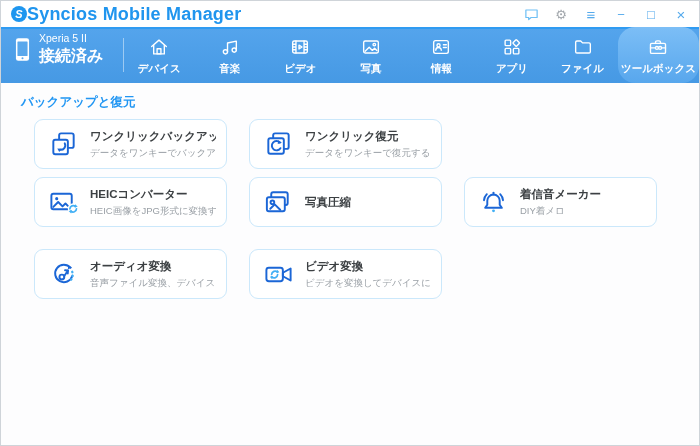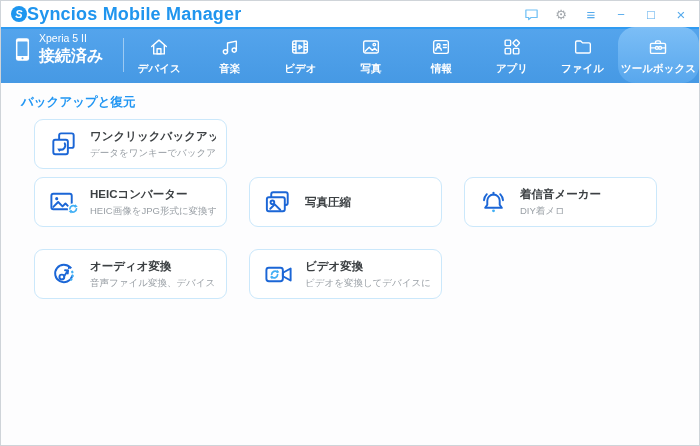--- a/index.html
+++ b/index.html
@@ -212,20 +212,34 @@
             <path d="M17.3 14.8 a4.6 4.6 0 0 1 -5 6.6"></path>
             <polygon class="fill-b" points="9.6,20.2 14.1,20.4 11.6,23.8"></polygon>
           </svg>
         </span>
         <div class="card-text">
           <div class="card-title">ワンクリックバックアップ</div>
           <div class="card-sub">データをワンキーでバックアップ</div>
         </div>
       </div>
 
+      <div class="card">
+        <span class="card-ic">
+          <svg viewBox="0 0 32 32">
+            <rect x="10.5" y="4.5" width="16" height="16" rx="2"></rect>
+            <rect x="5.5" y="9.5" width="16" height="16" rx="2" fill="#fff"></rect>
+            <path d="M18 19.8 a4.8 4.8 0 1 1 -0.6 -5.9"></path>
+            <polygon class="fill-b" points="15.8,11.6 19.5,14.2 15.2,15.6"></polygon>
+          </svg>
+        </span>
+        <div class="card-text">
+          <div class="card-title">ワンクリック復元</div>
+          <div class="card-sub">データをワンキーで復元する</div>
+        </div>
+      </div>
 
     </div>
 
     <div class="cards-grid">
 
       <div class="card">
         <span class="card-ic">
           <svg viewBox="0 0 32 32">
             <rect x="3.5" y="7" width="21" height="16" rx="2"></rect>
             <circle class="fill-b" cx="9" cy="12" r="1.6"></circle>

